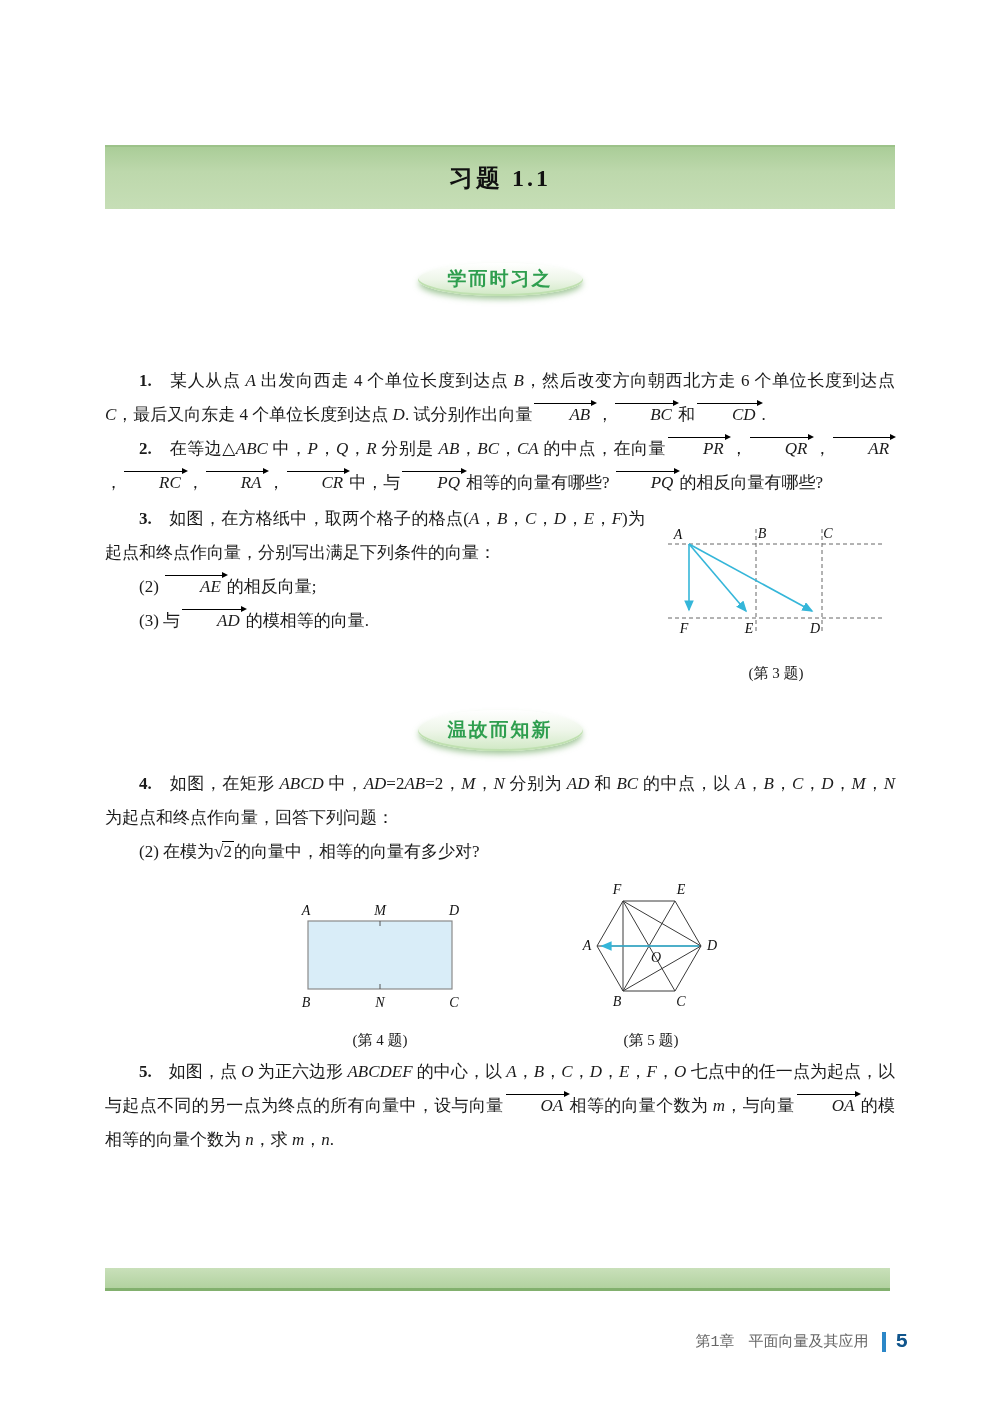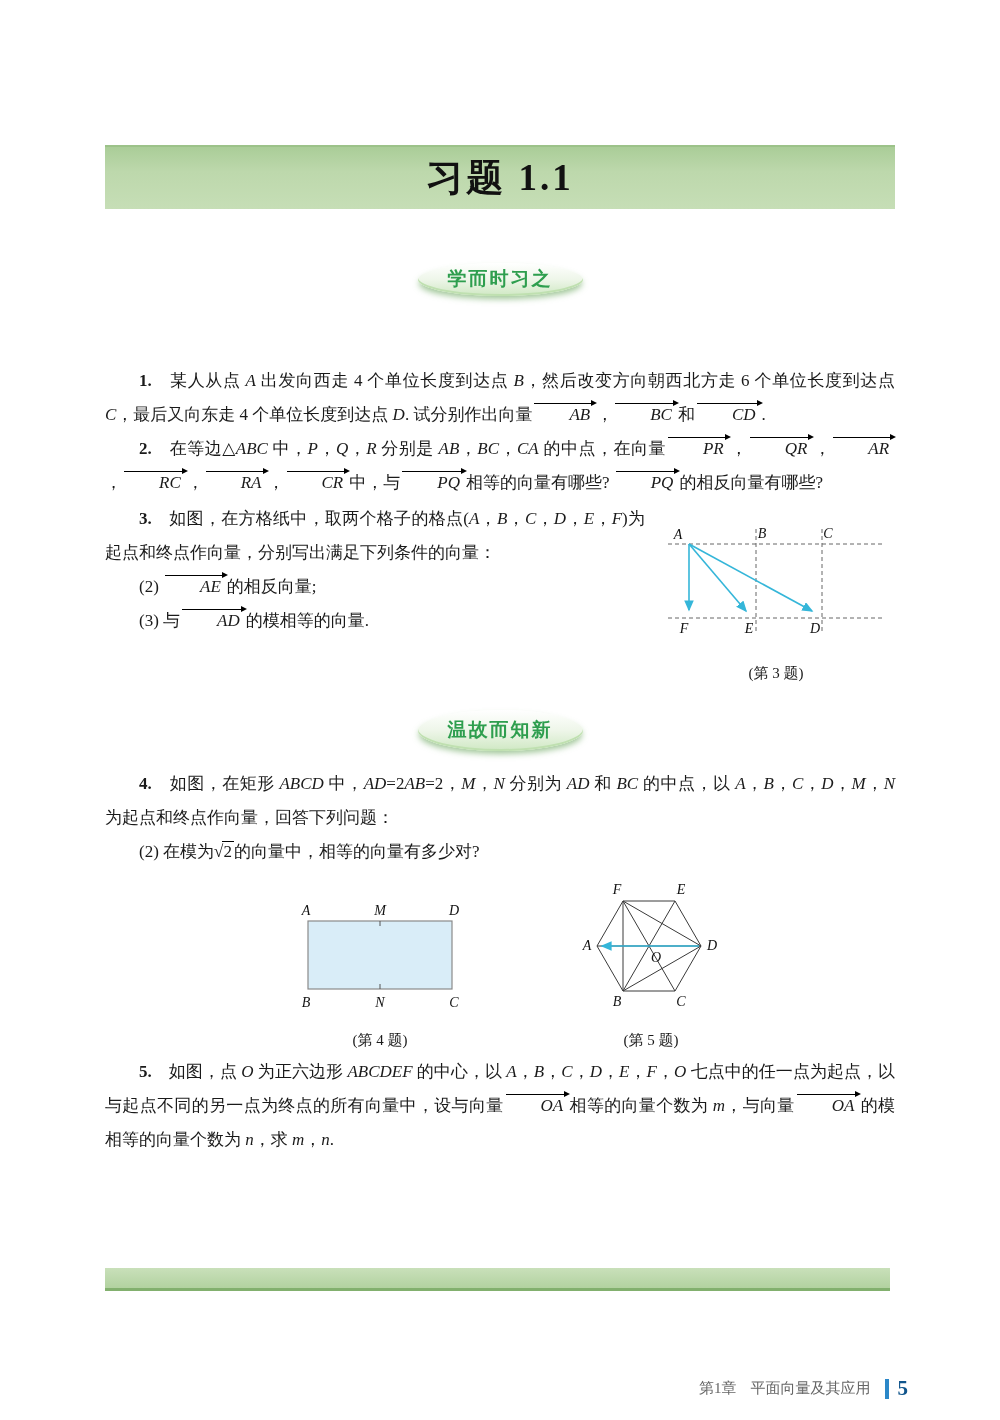--- a/index.html
+++ b/index.html
@@ -4,21 +4,21 @@
 <style>
   html,body{margin:0;padding:0;background:#ffffff;}
   .page{position:relative;width:1000px;height:1420px;background:#fff;overflow:hidden;
         font-family:"Liberation Serif","DejaVu Serif",serif;color:#1a1a1a;}
 
   
   .band{margin:145px 105px 0 105px;height:62px;
         background:linear-gradient(180deg,#aacd98 0%,#bdd8ac 40%,#c6deb6 100%);
         border-top:2px solid #9cc289;
         display:flex;align-items:center;justify-content:center;}
-  .band h1{margin:0;font-size:37px;font-weight:700;letter-spacing:3px;color:#111;}
+  .band h1{margin:0;font-size:24px;font-weight:700;letter-spacing:3px;color:#111;}
 
   
   .badge{width:fit-content;margin:54px auto 0 auto;padding:3px 30px 4px 30px;
          border-radius:50%;
          background:linear-gradient(180deg,#ffffff 0%,#eef6e9 50%,#cfe8c3 100%);
          box-shadow:0 4px 6px -1px rgba(96,160,84,.6), inset 0 -2px 0 #bfe0b0;
          color:#2e9e4e;font-family:"Liberation Sans","DejaVu Sans",sans-serif;
          font-weight:700;font-size:19px;letter-spacing:2px;}
   .badge.badge2{margin-top:26px;}
 
@@ -52,22 +52,22 @@
   .figrow{display:flex;align-items:flex-end;gap:95px;padding-left:185px;margin:12px 0 4px 0;}
 
   .svglab{font-family:"Liberation Serif","DejaVu Serif",serif;font-style:italic;font-size:14px;fill:#111;}
 
   .p5{margin-top:12px;}
 
   
   .band-bottom{position:absolute;left:105px;right:110px;top:1268px;height:20px;
         background:linear-gradient(180deg,#c9e0ba 0%,#b2d2a0 100%);
         border-bottom:3px solid #82b06e;}
-  .footer{position:absolute;top:1376px;right:92px;display:flex;align-items:center;
-        font-family:Liberation Serif, serif;}
+  .footer{position:absolute;top:1330px;right:92px;display:flex;align-items:center;
+        font-family:Liberation Mono, monospace;}
   .footer .chap{color:#666;font-size:15px;margin-right:14px;}
   .footer .chap-title{color:#666;font-size:15px;}
   .footer .bar{display:inline-block;width:4px;height:20px;background:#2b87c8;margin:0 9px 0 14px;}
   .footer .pagenum{color:#10558c;font-size:21px;font-weight:700;}
 </style>
 </head>
 <body>
 
 <div class="page">
 

